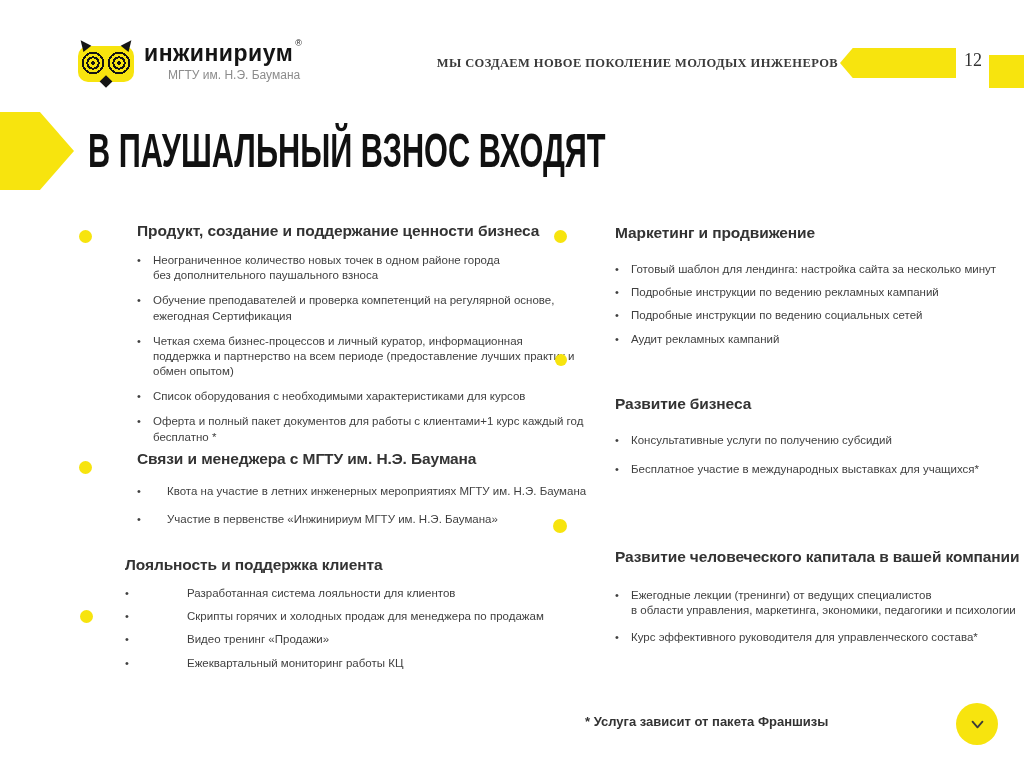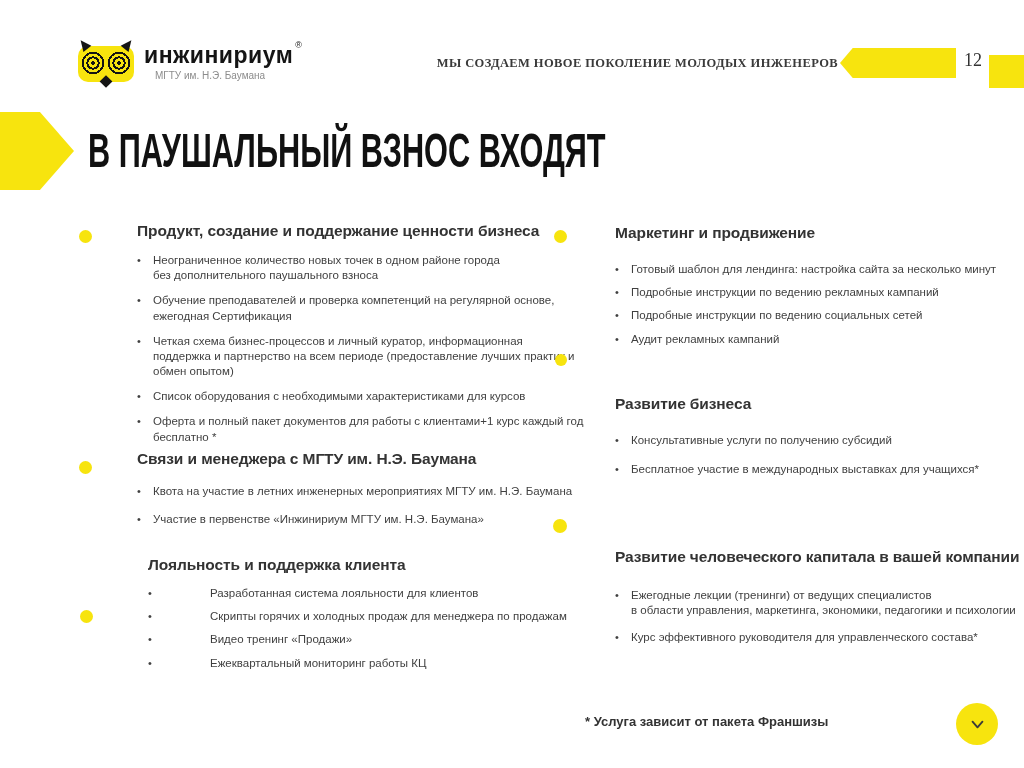--- a/index.html
+++ b/index.html
@@ -21,21 +21,21 @@
   .owl .ear.r{right:1px;transform:rotate(38deg);}
   .owl .eye{position:absolute;top:5px;width:24px;height:24px;border-radius:50%;
     background:repeating-radial-gradient(circle at 50% 50%, #141414 0 2px, var(--accent) 2px 4.6px);}
   .owl .eye.l{left:3px;}
   .owl .eye.r{right:3px;}
   .owl .beak{position:absolute;left:50%;bottom:-4px;width:9px;height:9px;background:#141414;transform:translateX(-50%) rotate(45deg);}
   .logo-text{margin-left:10px;}
   .brand-row{display:flex;align-items:flex-start;}
   .brand{font-size:23px;font-weight:bold;color:#141414;letter-spacing:.5px;line-height:26px;}
   .reg{font-size:9px;color:#141414;margin-left:2px;margin-top:-2px;}
-  .logo-sub{font-size:10px;color:#8c8c8c;margin-top:2px;margin-left:11px;}
+  .logo-sub{font-size:12px;color:#8c8c8c;margin-top:2px;margin-left:24px;}
 
   .slogan{position:absolute;left:400px;top:56px;width:438px;text-align:right;
     font-family:"Liberation Serif",serif;font-weight:bold;font-size:12.5px;letter-spacing:.4px;color:var(--header-text);}
   .banner-arrow{position:absolute;left:840px;top:48px;width:116px;height:30px;background:var(--accent);
     clip-path:polygon(0 50%,11% 0,100% 0,100% 100%,11% 100%);}
   .page-num{position:absolute;left:964px;top:50px;font-family:"Liberation Serif",serif;font-size:18px;color:#333;}
   .corner-rect{position:absolute;left:989px;top:55px;width:35px;height:33px;background:var(--accent);}
 
   
   .title-arrow{position:absolute;left:0;top:112px;width:74px;height:78px;background:var(--accent);
@@ -47,22 +47,22 @@
   
   .sec{position:absolute;margin-left:32px;}
   .sec h3{font-size:15.5px;font-weight:bold;color:#333;letter-spacing:-.1px;}
   .sec ul{list-style:none;}
   .bullet{display:flex;font-size:11.5px;line-height:1.32;color:var(--body-text);}
   .bm{width:16px;flex:0 0 16px;}
   .bm::before{content:"\2022";font-size:11px;}
   .bt{flex:1;white-space:pre-line;}
 
   .s-l1{left:105px;top:222px;width:460px;} .s-l1 h3{margin-bottom:13px;} .s-l1 .bullet{margin-bottom:10px;}
-  .s-l2{left:105px;top:450px;width:460px;} .s-l2 h3{margin-bottom:16px;} .s-l2 .bullet{margin-bottom:13px;}
-  .s-l3{left:116px;top:556px;width:460px;} .s-l3 h3{margin-bottom:12px;} .s-l3 .bullet{margin-bottom:8px;gap:46px;}
+  .s-l2{left:105px;top:450px;width:460px;} .s-l2 h3{margin-bottom:16px;} .s-l2 .bullet{margin-bottom:13px;gap:14px;}
+  .s-l3{left:93px;top:556px;width:460px;} .s-l3 h3{margin-bottom:12px;} .s-l3 .bullet{margin-bottom:8px;gap:46px;}
   .s-r1{left:583px;top:224px;width:430px;} .s-r1 h3{margin-bottom:20px;} .s-r1 .bullet{margin-bottom:8px;}
   .s-r2{left:583px;top:395px;width:430px;} .s-r2 h3{margin-bottom:20px;} .s-r2 .bullet{margin-bottom:14px;}
   .s-r3{left:583px;top:548px;width:430px;} .s-r3 h3{margin-bottom:22px;} .s-r3 .bullet{margin-bottom:12px;}
 
   .footnote{position:absolute;left:585px;top:714px;font-size:13px;font-weight:bold;color:#333;}
 
   
   .dot{position:absolute;border-radius:50%;background:var(--accent);}
   .d1{left:79px;top:230px;width:13px;height:13px;}
   .d2{left:79px;top:461px;width:13px;height:13px;}

